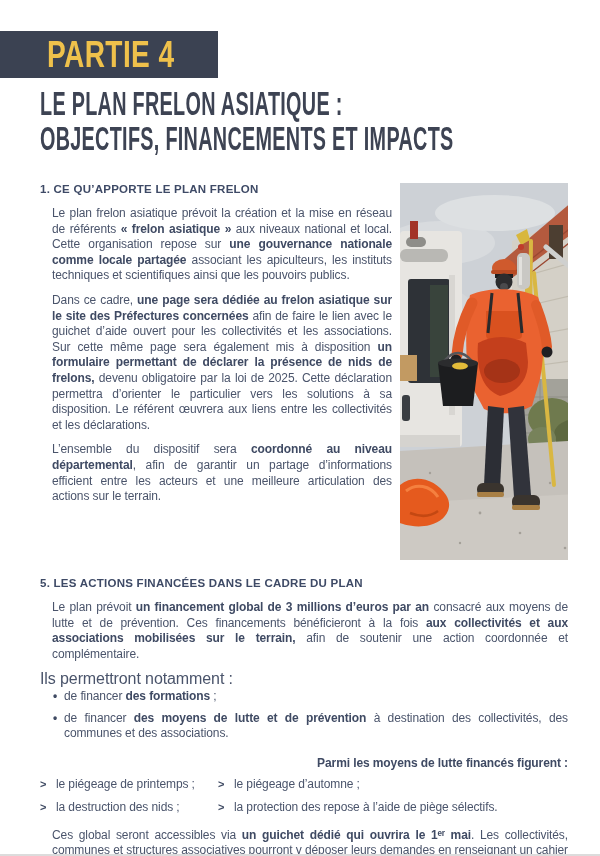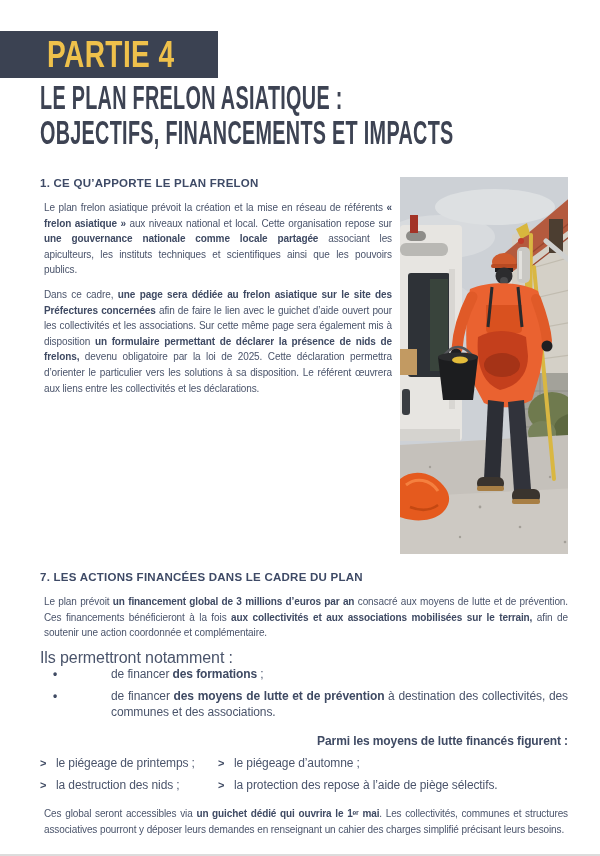--- a/index.html
+++ b/index.html
@@ -25,21 +25,21 @@
     color:#efc14b;
     font-weight:700;
     font-size:36px;
     letter-spacing:.5px;
     transform:scaleX(.78);
     transform-origin:left center;
     display:inline-block;
     white-space:nowrap;
   }
   
-  .title-block{margin:2px 0 0 40px;}
+  .title-block{margin:8px 0 0 40px;}
   .title-line{
     font-weight:700;
     font-size:33px;
     line-height:35px;
     color:#3d4353;
     white-space:nowrap;
     transform:scaleX(.60);
     transform-origin:left top;
     letter-spacing:.5px;
   }
@@ -58,22 +58,22 @@
   }
   .col-text{width:352px;flex:0 0 352px;}
   .photo-wrap{
     flex:1;
     margin-left:8px;
     height:377px;
     overflow:hidden;
   }
   .photo-wrap svg{display:block;}
   p.body{
-    margin:0 0 9px 4px;
-    font-size:10px;
+    margin:0 0 9px 12px;
+    font-size:12px;
     line-height:15.6px;
     text-align:justify;
     letter-spacing:-.1px;
   }
   p.body:last-child{margin-bottom:0;}
   .b{font-weight:700;color:#3f4a63;}
   .all-bold{font-weight:700;color:#3f4a63;}
   
   .section-2{margin-top:17px;}
   .s2-para{margin-bottom:10px;}
@@ -82,21 +82,21 @@
   .bullet-item{
     display:flex;
     font-size:12px;line-height:15.6px;letter-spacing:-.1px;
     margin:2px 0 6px 0;
     padding-left:13px;
   }
   .bullet-marker{
     flex:0 0 11px;
     color:#3f4a63;font-weight:700;
   }
-  .bullet-text{text-align:justify;margin-left:47px;}
+  .bullet-text{text-align:justify;}
   .means-intro{
     font-size:12px;line-height:15.6px;
     font-weight:700;color:#3f4a63;
     margin:14px 0 6px 0;letter-spacing:-.1px;text-align:right;
   }
   .means-grid{
     display:grid;
     grid-template-columns:178px 1fr;
     row-gap:7px;
     margin:0 0 12px 0;
@@ -125,20 +125,21 @@
     <div class="title-line">OBJECTIFS, FINANCEMENTS ET IMPACTS</div>
   </div>
 
   <div class="content">
 
     <div class="row">
       <div class="col-text">
         <h2 class="sec-heading">1. CE QU’APPORTE LE PLAN FRELON</h2>
         <p class="body"><span>Le plan frelon asiatique prévoit la création et la mise en réseau de référents </span><span class="b">« frelon asiatique »</span><span> aux niveaux national et local. Cette organisation repose sur </span><span class="b">une gouvernance nationale comme locale partagée</span><span> associant les apiculteurs, les instituts techniques et scientifiques ainsi que les pouvoirs publics.</span></p>
         <p class="body"><span>Dans ce cadre, </span><span class="b">une page sera dédiée au frelon asiatique sur le site des Préfectures concernées</span><span> afin de faire le lien avec le guichet d’aide ouvert pour les collectivités et les associations. Sur cette même page sera également mis à disposition </span><span class="b">un formulaire permettant de déclarer la présence de nids de frelons,</span><span> devenu obligatoire par la loi de 2025. Cette déclaration permettra d’orienter le particulier vers les solutions à sa disposition. Le référent œuvrera aux liens entre les collectivités et les déclarations.</span></p>
+        <p class="body"><span>L’ensemble du dispositif sera </span><span class="b">coordonné au niveau départemental</span><span>, afin de garantir un partage d’informations efficient entre les acteurs et une meilleure articulation des actions sur le terrain.</span></p>
       </div>
 
       <div class="photo-wrap">
         <svg width="200" height="377" viewBox="0 0 200 377" xmlns="http://www.w3.org/2000/svg">
 
           <rect x="0" y="0" width="200" height="280" fill="#cdd1d6"></rect>
           <ellipse cx="40" cy="60" rx="55" ry="22" fill="#d8dbde"></ellipse>
           <ellipse cx="95" cy="30" rx="60" ry="18" fill="#dde0e2"></ellipse>
           <ellipse cx="30" cy="120" rx="40" ry="16" fill="#d4d7da"></ellipse>
 
@@ -255,21 +256,21 @@
           </g>
 
           <path d="M0,302 C14,290 36,296 46,312 C54,324 46,338 30,342 C14,346 0,340 0,340 Z" fill="#e55a1e"></path>
           <path d="M6,308 C16,300 30,302 38,314" stroke="#f5803f" stroke-width="3" fill="none"></path>
           <path d="M10,330 C20,334 30,334 38,328" stroke="#c44812" stroke-width="2.5" fill="none"></path>
         </svg>
       </div>
     </div>
 
     <div class="section-2">
-      <h2 class="sec-heading">7. LES ACTIONS FINANCÉES DANS LE CADRE DU PLAN</h2>
+      <h2 class="sec-heading">5. LES ACTIONS FINANCÉES DANS LE CADRE DU PLAN</h2>
       <p class="body s2-para"><span>Le plan prévoit </span><span class="b">un financement global de 3 millions d’euros par an</span><span> consacré aux moyens de lutte et de prévention. Ces financements bénéficieront à la fois </span><span class="b">aux collectivités et aux associations mobilisées sur le terrain,</span><span> afin de soutenir une action coordonnée et complémentaire.</span></p>
 
       <p class="list-intro">Ils permettront notamment :</p>
       <div class="bullet-list">
         <div class="bullet-item">
           <span class="bullet-marker">•</span>
           <span class="bullet-text"><span>de financer </span><span class="b">des formations</span><span> ;</span></span>
         </div>
         <div class="bullet-item">
           <span class="bullet-marker">•</span>

